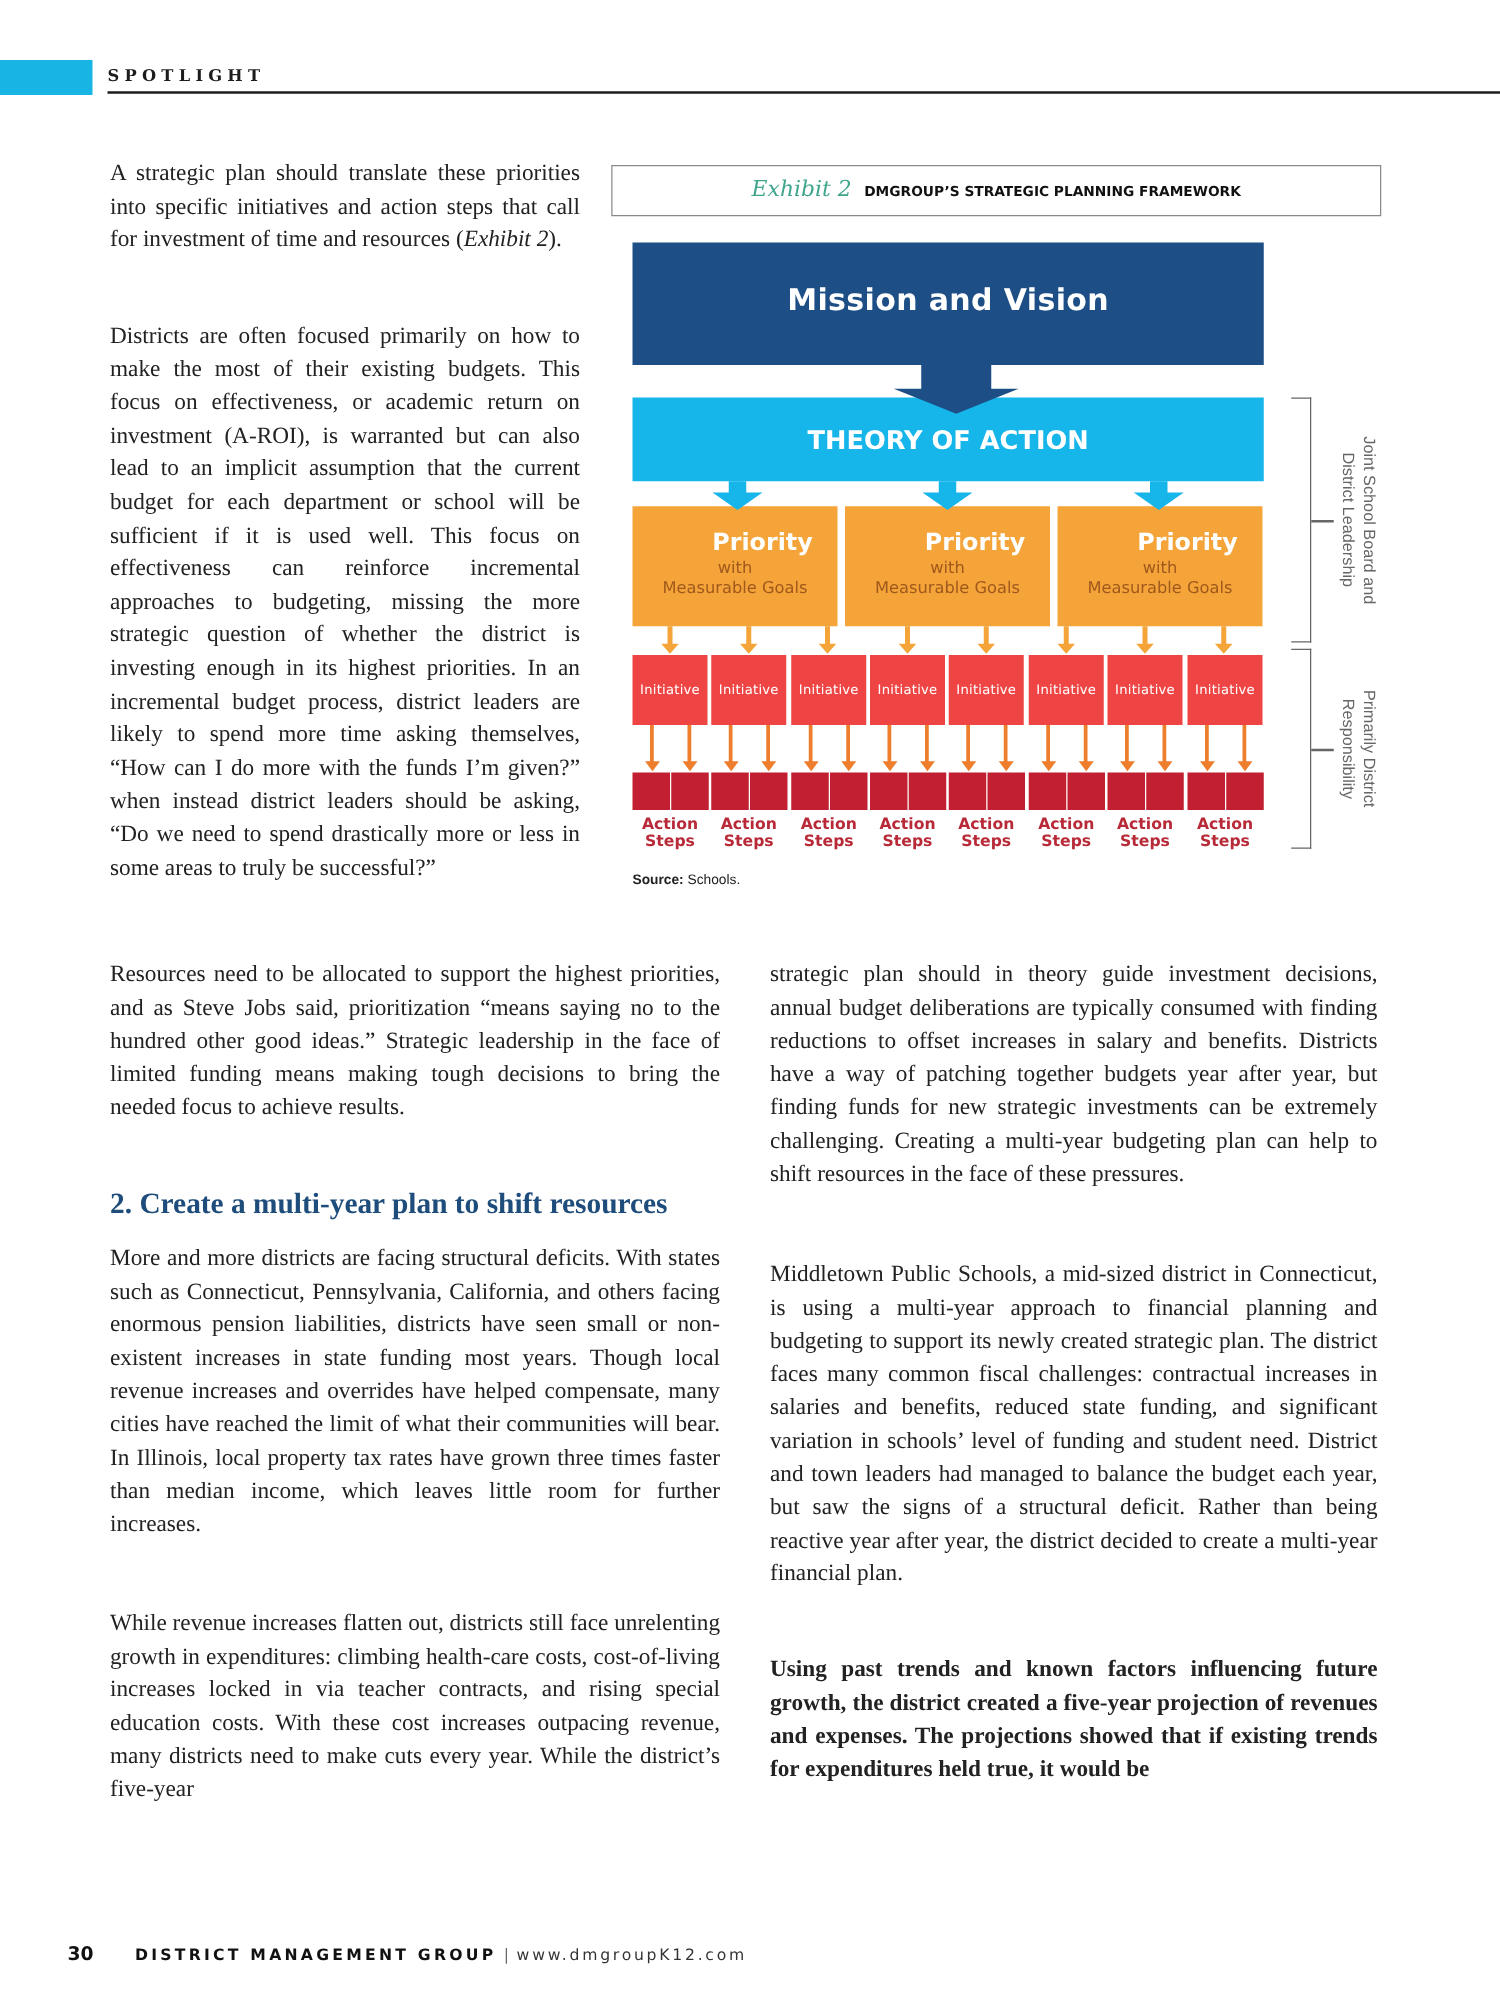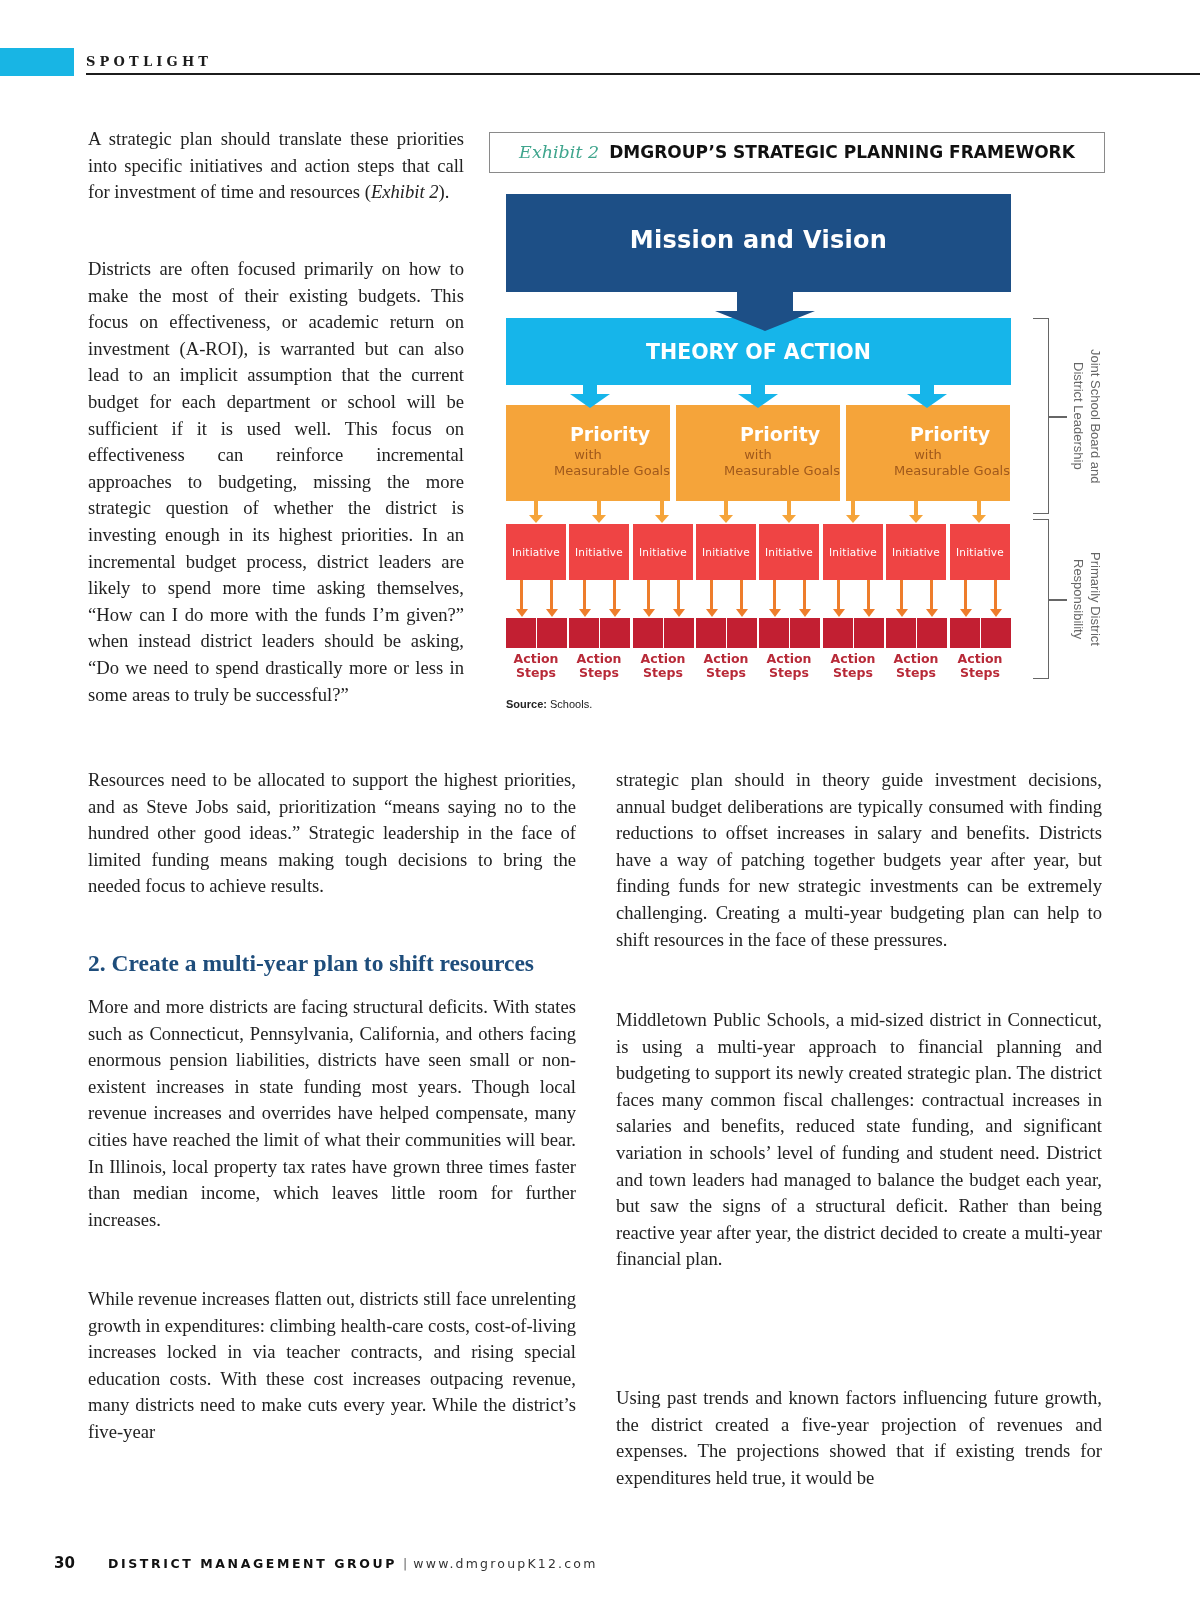--- a/index.html
+++ b/index.html
@@ -16,35 +16,35 @@
   .para i { font-style: italic; }
   .col-top { left: 88px; width: 376px; }
   .col-l { left: 88px; width: 488px; }
   .col-r { left: 616px; width: 486px; }
 
   .section-h { position: absolute; left: 88px; top: 950px; font-size: 23.5px; font-weight: bold; color: #1e4d7b; white-space: nowrap; }
 
   
   .exh-title { position: absolute; left: 489px; top: 132px; width: 616px; height: 41px; border: 1.5px solid #8a8a8a; text-align: center; line-height: 38px; white-space: nowrap; }
   .exh-num { font-family: "DejaVu Serif", serif; font-style: italic; color: #3fa58d; font-size: 17.5px; margin-right: 6px; }
-  .exh-name { font-family: "DejaVu Sans", sans-serif; font-weight: bold; font-size: 17px; color: #111; }
+  .exh-name { font-family: "DejaVu Sans", sans-serif; font-weight: bold; font-size: 11px; color: #111; }
 
   .dg { position: absolute; font-family: "DejaVu Sans", sans-serif; }
   .mission { left: 506px; top: 194px; width: 505px; height: 98px; background: #1d4f86; color: #fff; font-size: 24px; font-weight: bold; text-align: center; padding-top: 32px; letter-spacing: 0.3px; }
   .big-arrow-stem { left: 737px; top: 290px; width: 56px; height: 22px; background: #1d4f86; }
   .big-arrow-head { left: 715px; top: 311px; width: 0; height: 0; border-left: 50px solid transparent; border-right: 50px solid transparent; border-top: 20px solid #1d4f86; z-index: 3; }
   .theory { left: 506px; top: 318px; width: 505px; height: 67px; background: #16b5ea; color: #fff; font-size: 20.5px; font-weight: bold; text-align: center; padding-top: 22px; }
 
   .ba-stem { width: 14px; height: 10px; background: #16b5ea; z-index: 3; }
   .ba-head { width: 0; height: 0; border-left: 20px solid transparent; border-right: 20px solid transparent; border-top: 14px solid #16b5ea; z-index: 3; }
 
   .priority { top: 405px; width: 164px; height: 96px; background: #f5a43a; text-align: center; }
   .priority .p1 { color: #fff; font-size: 19px; font-weight: bold; margin-top: 18px; display: block; padding-left: 44px; }
   .priority .p2 { color: #a0591c; font-size: 13px; display: block; margin-top: 2px; line-height: 16px; }
-  .priority .p3 { color: #a0591c; font-size: 13px; display: block; line-height: 16px; text-align: right; }
+  .priority .p3 { color: #a0591c; font-size: 13px; display: block; line-height: 16px; }
 
   .oa-stem { width: 4px; background: #f5a43a; }
   .oa-head { width: 0; height: 0; border-left: 7px solid transparent; border-right: 7px solid transparent; border-top: 8px solid #f5a43a; }
 
   .initiative { top: 524px; width: 60px; height: 56px; background: #ef4444; color: #fff; font-size: 10.5px; text-align: center; line-height: 56px; letter-spacing: 0.2px; }
   .ia-stem { width: 3px; background: #ee7d2c; }
   .ia-head { width: 0; height: 0; border-left: 6px solid transparent; border-right: 6px solid transparent; border-top: 8px solid #ee7d2c; }
 
   .action-box { top: 618px; width: 30px; height: 30px; background: #c21f32; }
   .action-label { top: 652px; width: 62px; text-align: center; color: #b82a38; font-size: 12.5px; font-weight: bold; line-height: 14px; }
@@ -226,18 +226,18 @@
 <div class="brk-tick" style="left:1049px;top:599px;"></div>
 <div class="vlabel" style="left:1068px;top:530px;height:138px;width:36px;">Primarily District Responsibility</div>
 
 <p class="para col-l" style="top:767px;">Resources need to be allocated to support the highest priorities, and as Steve Jobs said, prioritization “means saying no to the hundred other good ideas.” Strategic leadership in the face of limited funding means making tough decisions to bring the needed focus to achieve results.</p>
 <h2 class="section-h">2. Create a multi-year plan to shift resources</h2>
 <p class="para col-l" style="top:994px;">More and more districts are facing structural deficits. With states such as Connecticut, Pennsylvania, California, and others facing enormous pension liabilities, districts have seen small or non-existent increases in state funding most years. Though local revenue increases and overrides have helped compensate, many cities have reached the limit of what their communities will bear. In Illinois, local property tax rates have grown three times faster than median income, which leaves little room for further increases.</p>
 <p class="para col-l" style="top:1286px;">While revenue increases flatten out, districts still face unrelenting growth in expenditures: climbing health-care costs, cost-of-living increases locked in via teacher contracts, and rising special education costs. With these cost increases outpacing revenue, many districts need to make cuts every year. While the district’s five-year</p>
 
 <p class="para col-r" style="top:767px;">strategic plan should in theory guide investment decisions, annual budget deliberations are typically consumed with finding reductions to offset increases in salary and benefits. Districts have a way of patching together budgets year after year, but finding funds for new strategic investments can be extremely challenging. Creating a multi-year budgeting plan can help to shift resources in the face of these pressures.</p>
 <p class="para col-r" style="top:1007px;">Middletown Public Schools, a mid-sized district in Connecticut, is using a multi-year approach to financial planning and budgeting to support its newly created strategic plan. The district faces many common fiscal challenges: contractual increases in salaries and benefits, reduced state funding, and significant variation in schools’ level of funding and student need. District and town leaders had managed to balance the budget each year, but saw the signs of a structural deficit. Rather than being reactive year after year, the district decided to create a multi-year financial plan.</p>
-<p class="para col-r" style="top:1385px;">Using past trends and known factors influencing future growth, the district created a five-year projection of revenues and expenses. The projections showed that if existing trends for expenditures held true, it would be</p>
+<p class="para col-r" style="top:1323px;font-weight:bold;">Using past trends and known factors influencing future growth, the district created a five-year projection of revenues and expenses. The projections showed that if existing trends for expenditures held true, it would be</p>
 
 <div class="pg-num">30</div>
 <div class="foot">
   <span class="org">DISTRICT MANAGEMENT GROUP</span><span class="sep">|</span><span class="url">www.dmgroupK12.com</span>
 </div>
 
 </body></html>

